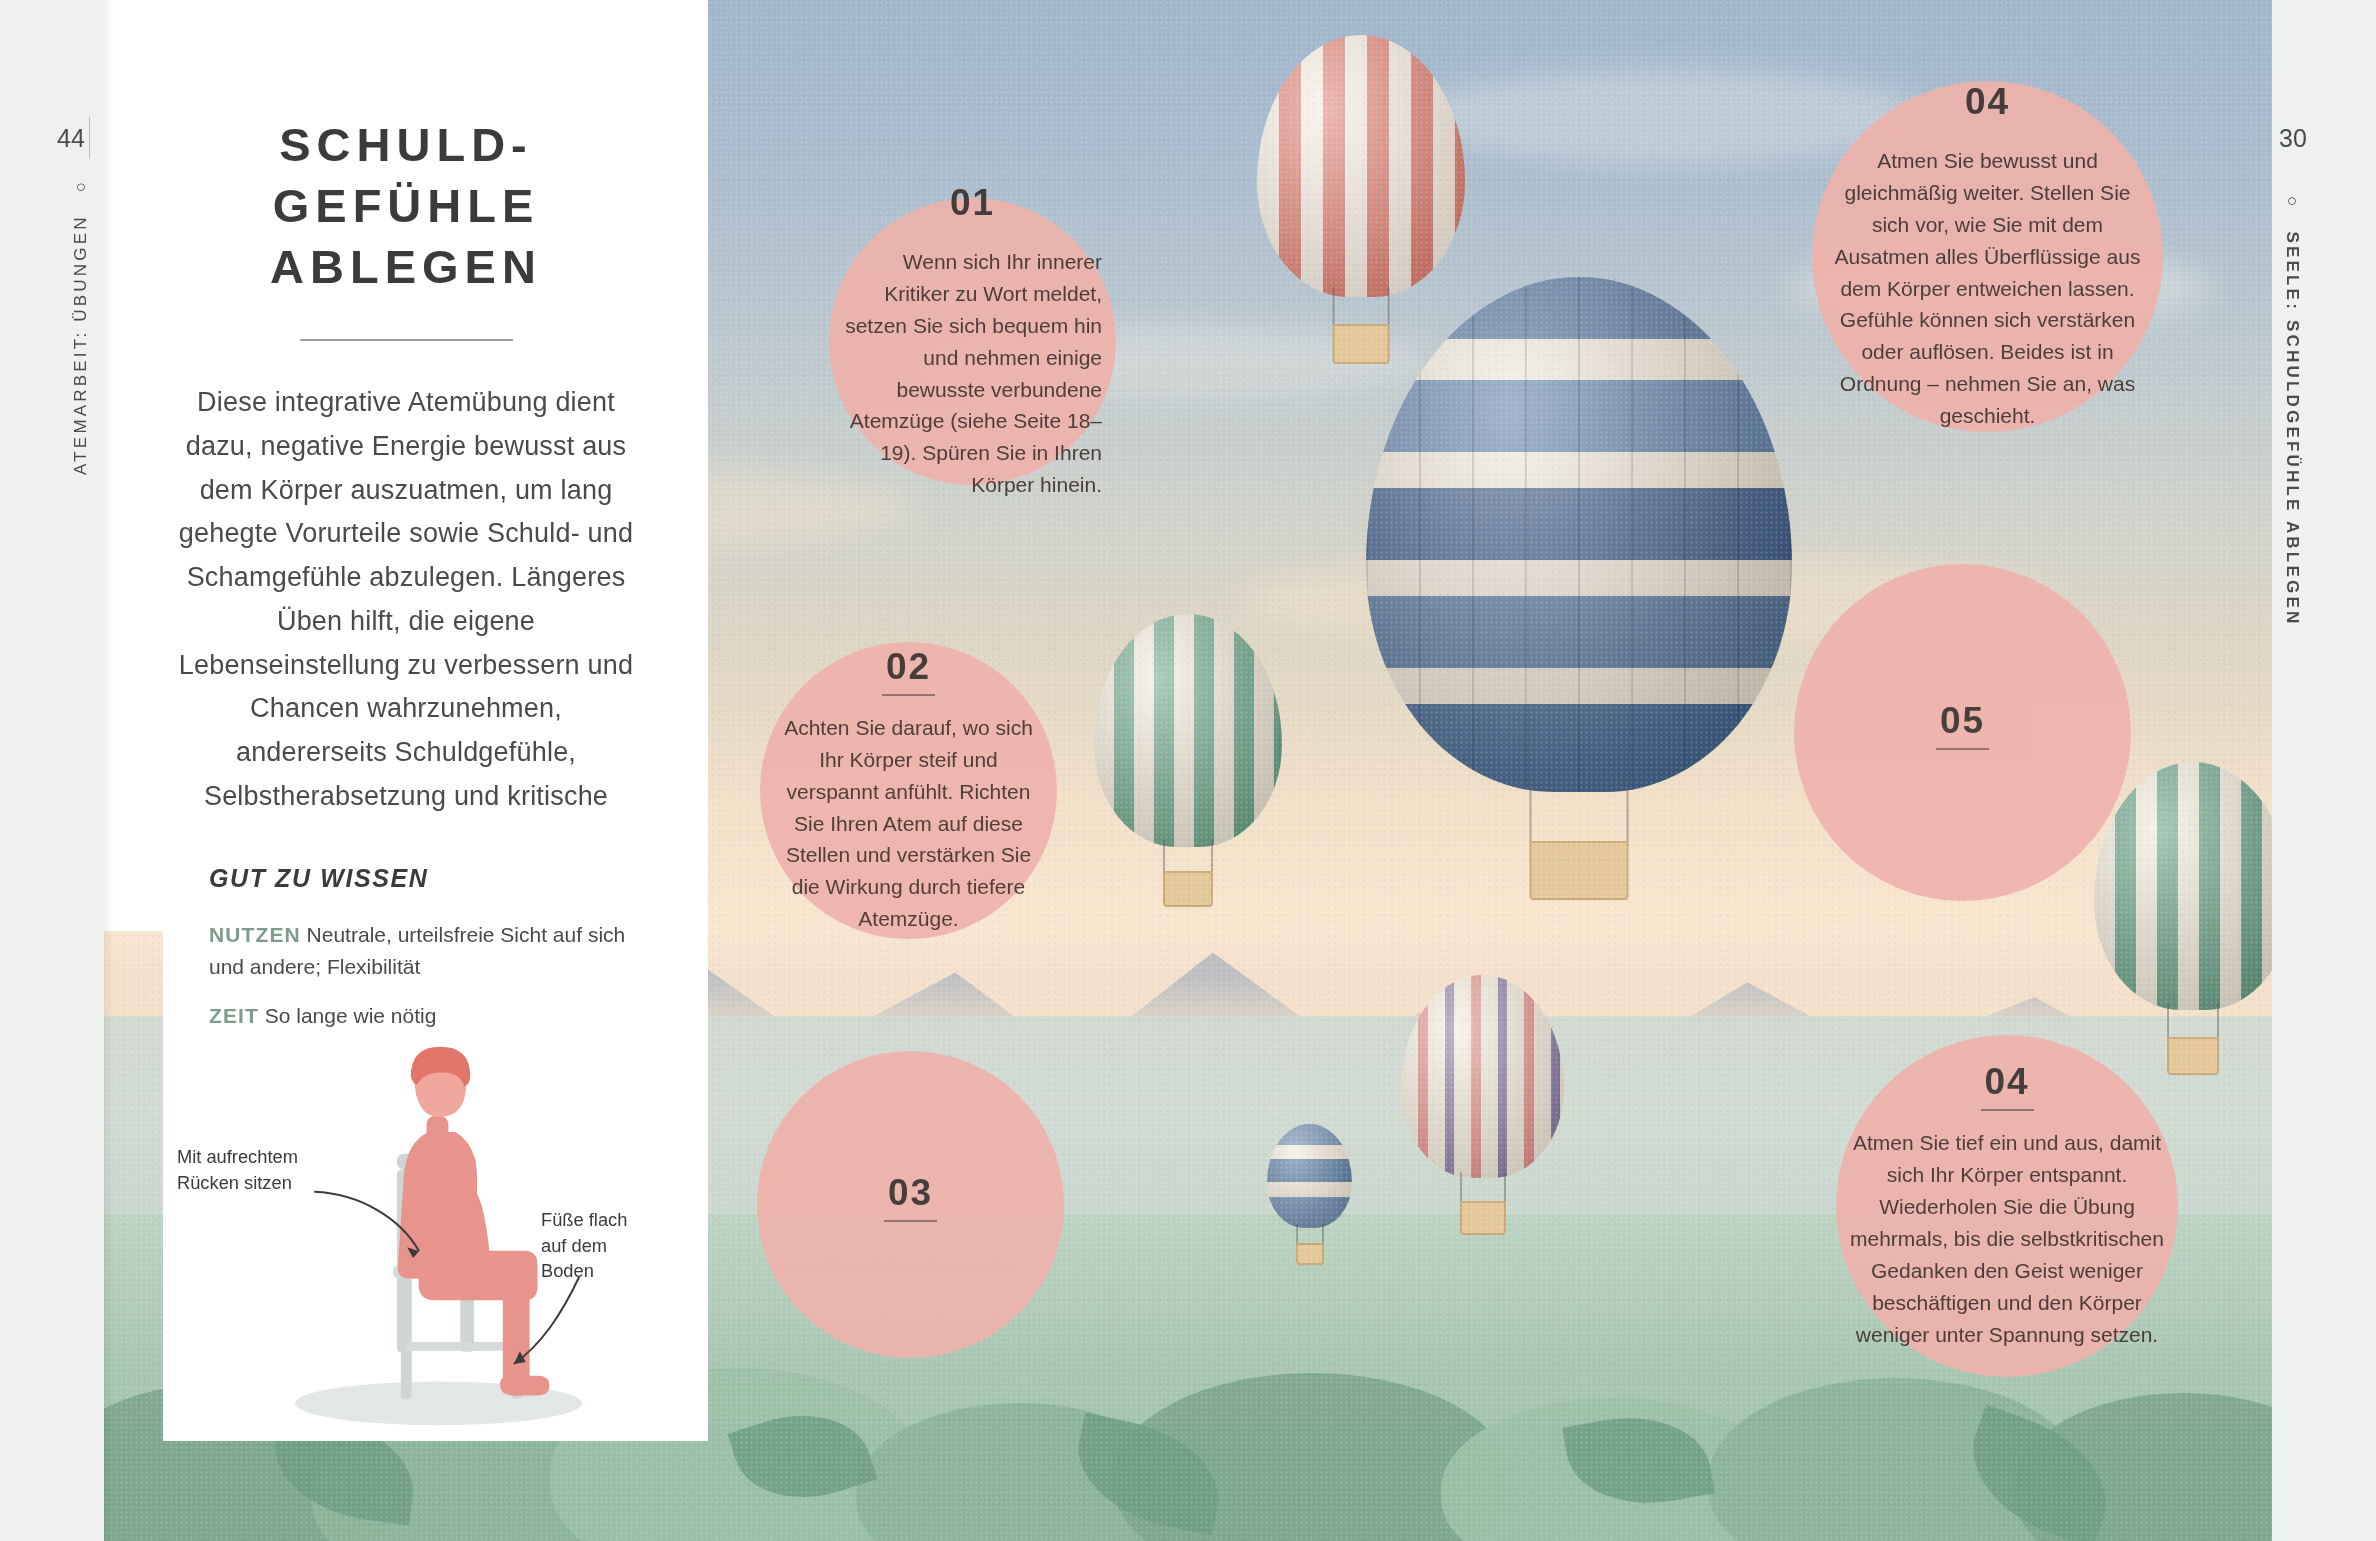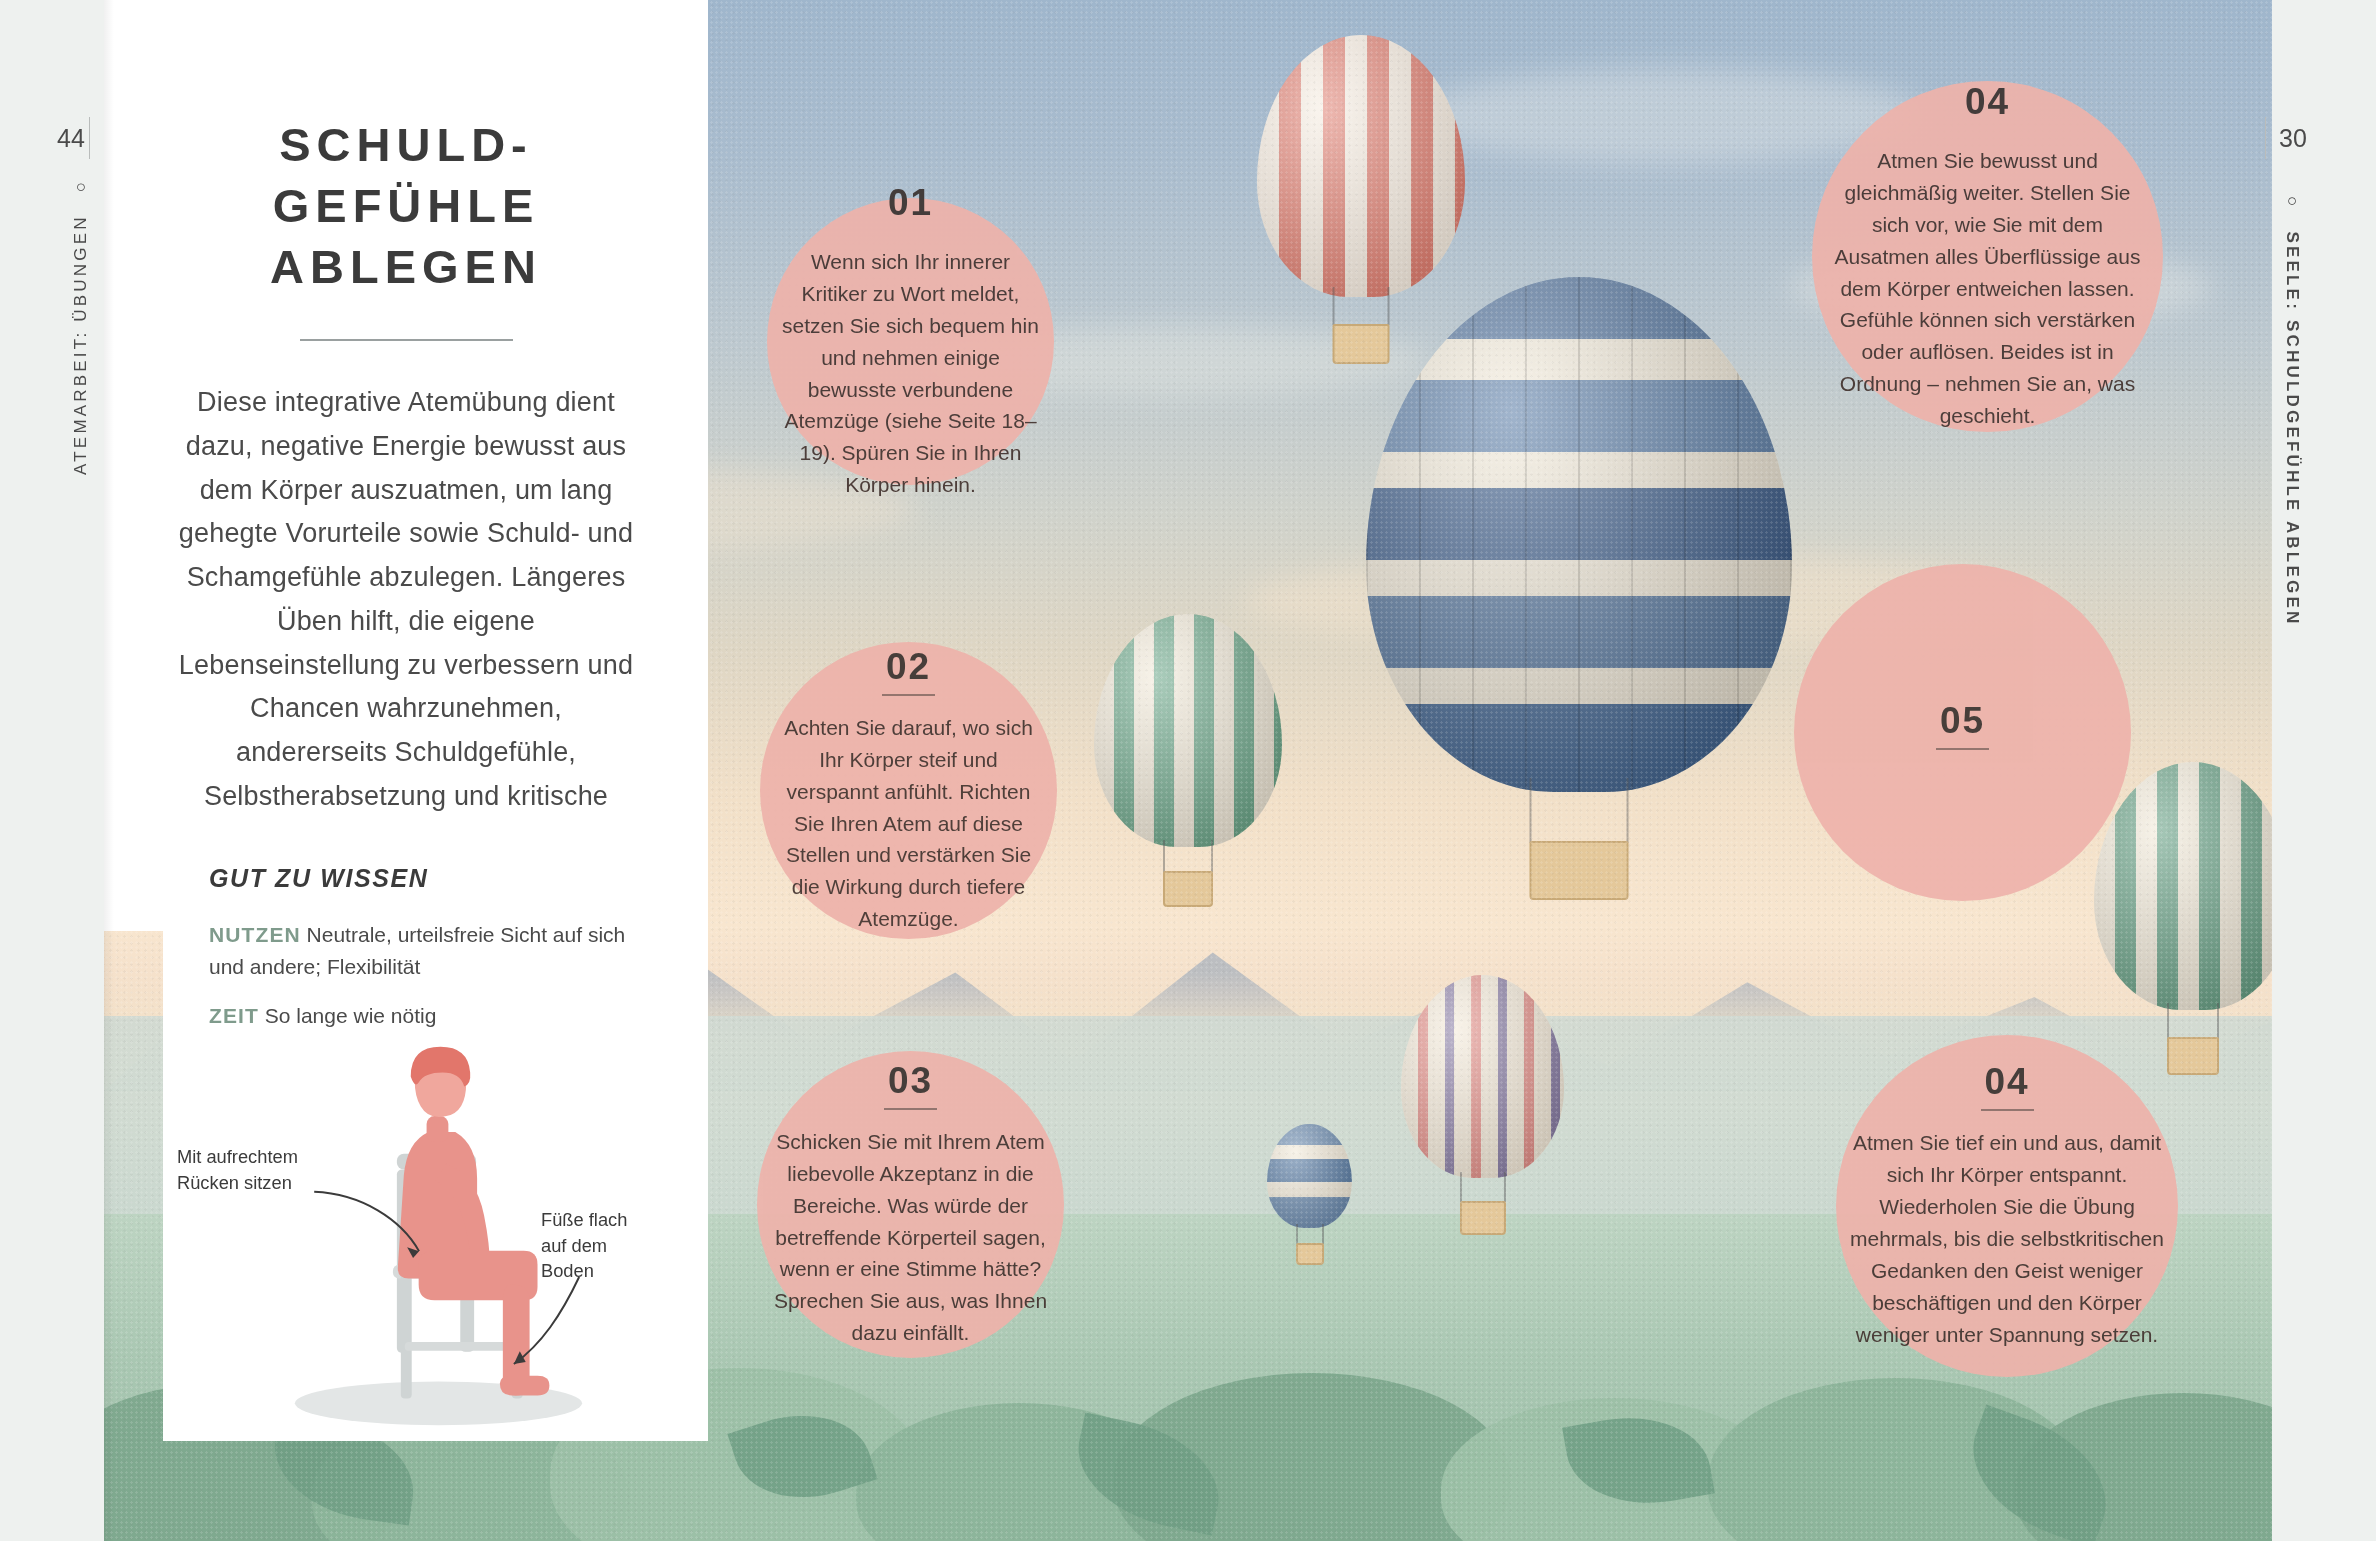--- a/index.html
+++ b/index.html
@@ -472,36 +472,35 @@
         <span>auf dem</span><br>
         <span>Boden</span>
       </div>
       <svg style="position:absolute; left:339px; top:244px;" width="89" height="109" viewBox="0 0 90 110">
         <path d="M78 8 C 60 46, 40 76, 12 96" stroke="#3b3b3b" stroke-width="2" fill="none"></path>
         <path d="M12 96 l12 -2 l-6 -11 z" fill="#3b3b3b"></path>
       </svg>
     </div>
   </div>
 
-  <div class="step" style="left:767px; top:198px; width:287px; height:287px;">
+  <div class="step" style="left:829px; top:198px; width:287px; height:287px;text-align:right;">
     <div class="num">01</div>
     <div class="numrule"></div>
     <div class="txt">Wenn sich Ihr innerer Kritiker zu Wort meldet, setzen Sie sich bequem hin und nehmen einige bewusste verbundene Atemzüge (siehe Seite 18–19). Spüren Sie in Ihren Körper hinein.</div>
   </div>
 
   <div class="step" style="left:760px; top:642px; width:297px; height:297px;">
     <div class="num">02</div>
     <div class="numrule"></div>
     <div class="txt">Achten Sie darauf, wo sich Ihr Körper steif und verspannt anfühlt. Richten Sie Ihren Atem auf diese Stellen und verstärken Sie die Wirkung durch tiefere Atemzüge.</div>
   </div>
 
   <div class="step" style="left:757px; top:1051px; width:307px; height:307px;">
     <div class="num">03</div>
     <div class="numrule"></div>
-    <div class="txt">Schicken Sie mit Ihrem Atem liebevolle Akzeptanz in die Bereiche. Was würde der betreffende Körperteil sagen, wenn er eine Stimme hätte? Sprechen Sie aus, was Ihnen dazu einfällt.</div>
   </div>
 
   <div class="step" style="left:1812px; top:81px; width:351px; height:351px;">
     <div class="num">04</div>
     <div class="numrule"></div>
     <div class="txt">Atmen Sie bewusst und gleichmäßig weiter. Stellen Sie sich vor, wie Sie mit dem Ausatmen alles Überflüssige aus dem Körper entweichen lassen. Gefühle können sich verstärken oder auflösen. Beides ist in Ordnung – nehmen Sie an, was geschieht.</div>
   </div>
 
   <div class="step" style="left:1794px; top:564px; width:337px; height:337px;">
     <div class="num">05</div>

